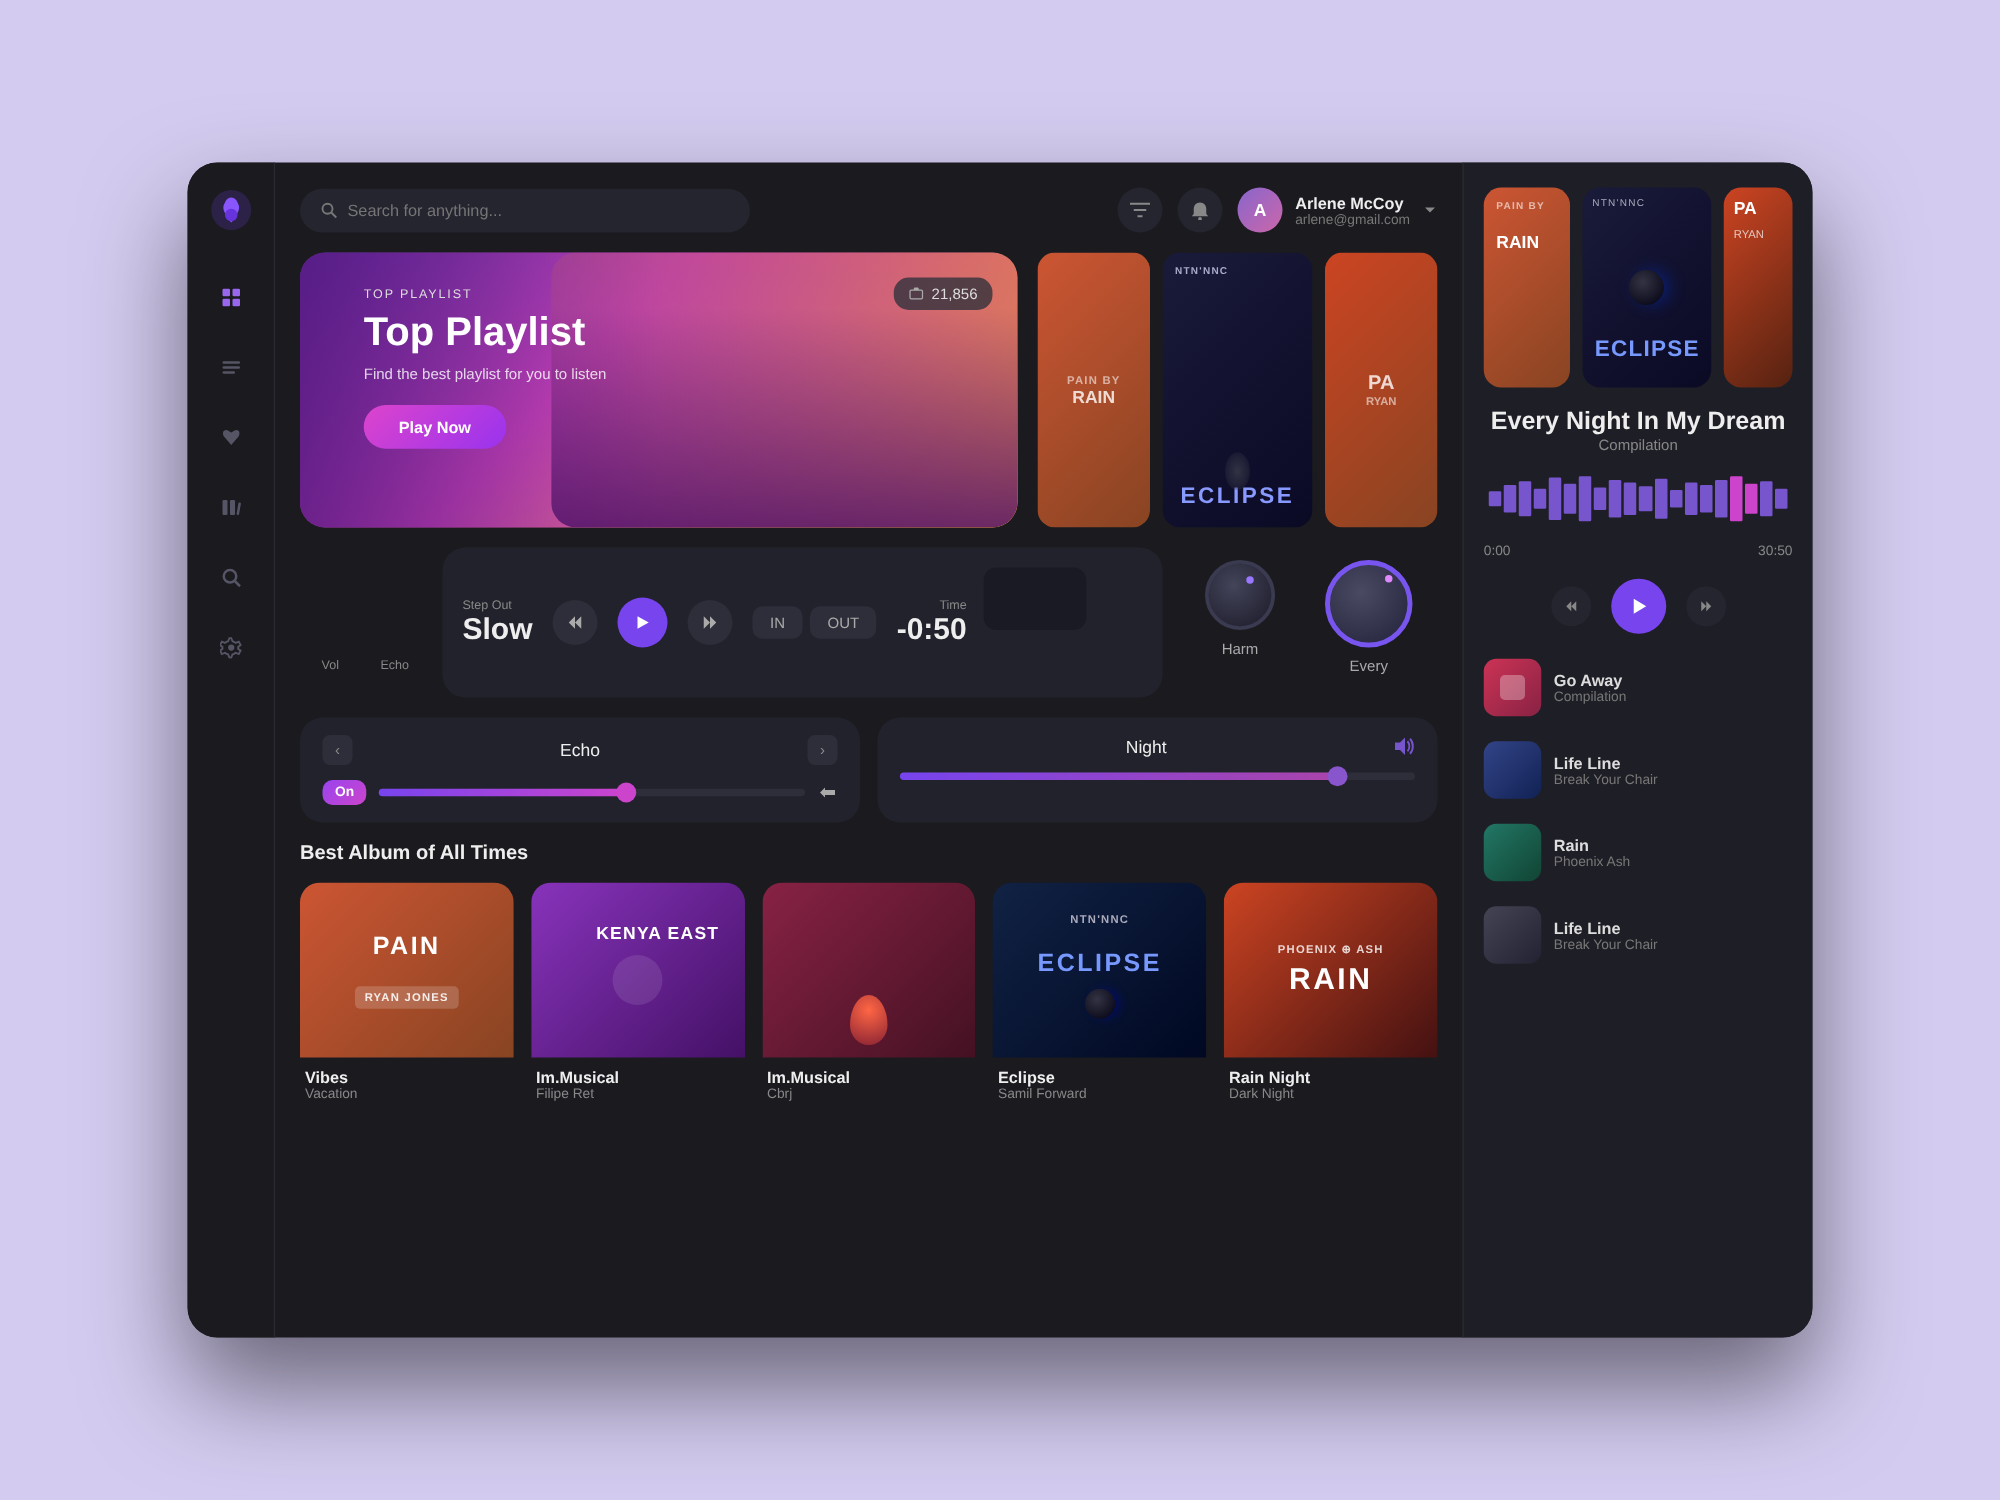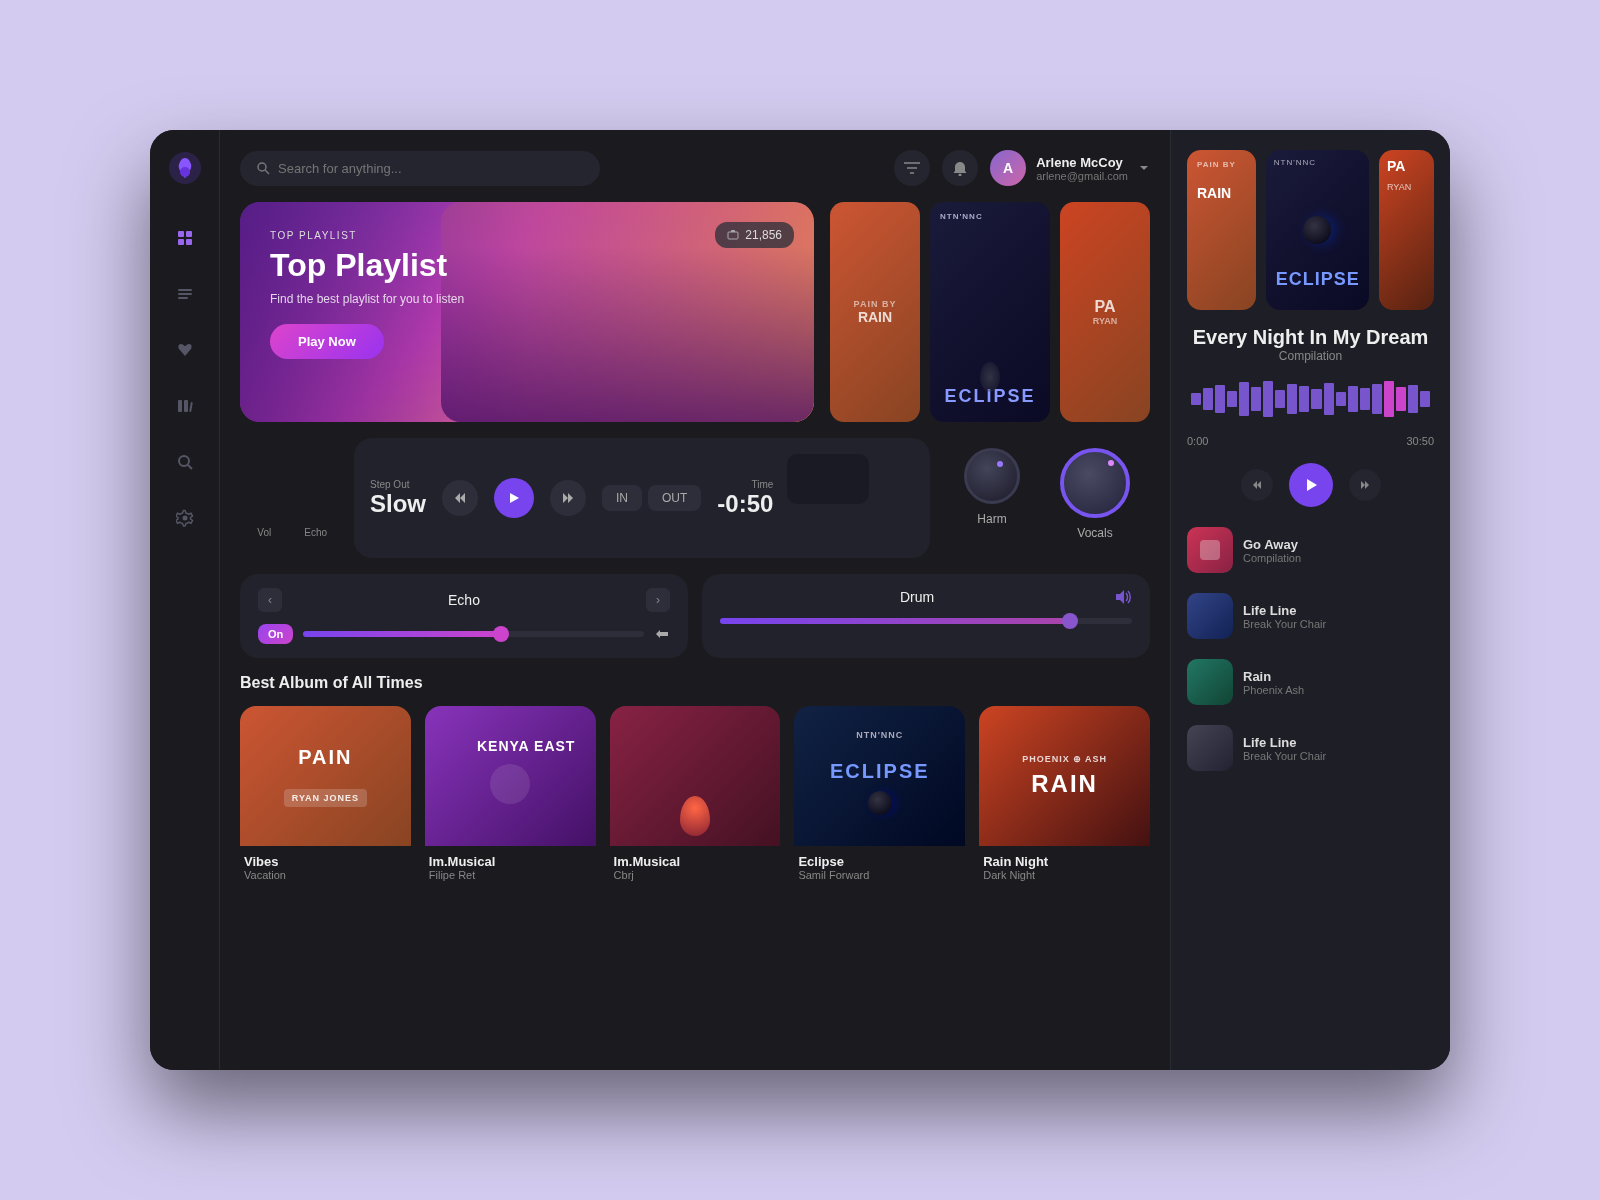--- a/index.html
+++ b/index.html
@@ -135,21 +135,21 @@
       background: linear-gradient(135deg, #6633aa 0%, #cc44bb 40%, #ffaa44 100%);
       position: relative;
       overflow: hidden;
       padding: 28px 30px;
     }
     .hero-banner-bg {
       position: absolute;
       inset: 0;
       background: linear-gradient(to right, rgba(80,20,120,0.7) 0%, transparent 50%);
     }
-    .hero-content { position: relative; z-index: 2; }
+    .hero-content { position: relative; z-index: 2; margin-left: 21px; }
     .hero-tag {
       font-size: 10px;
       color: #ddd;
       letter-spacing: 1.5px;
       text-transform: uppercase;
       margin-bottom: 6px;
     }
     .hero-title { font-size: 32px; color: white; font-weight: 800; margin-bottom: 8px; }
     .hero-sub { font-size: 12px; color: rgba(255,255,255,0.8); margin-bottom: 18px; }
     .hero-play-btn {
@@ -757,21 +757,21 @@
           <div class="knob-item">
             <div class="knob">
               <div class="knob-dot"></div>
             </div>
             <span class="knob-label">Harm</span>
           </div>
           <div class="knob-item">
             <div class="knob knob-large">
               <div class="knob-dot" style="top:8px;right:12px;background:#dd88ff;"></div>
             </div>
-            <span class="knob-label">Vocals</span>
+            <span class="knob-label">Every</span>
           </div>
         </div>
       </div>
     </div>
 
     <div class="effects-row">
       <div class="effect-box">
         <div class="effect-header">
           <div class="nav-arrow">‹</div>
           <span class="effect-name">Echo</span>
@@ -783,21 +783,21 @@
             <div class="slider-fill" style="width:58%;"></div>
             <div class="slider-thumb" style="left:calc(58% - 8px);"></div>
           </div>
           <svg width="16" height="16" viewBox="0 0 16 16" fill="#aaa">
             <path d="M2 8 L6 4 L6 6 L14 6 L14 10 L6 10 L6 12 Z"></path>
           </svg>
         </div>
       </div>
       <div class="effect-box">
         <div class="effect-header">
-          <span class="effect-name">Drum</span>
+          <span class="effect-name">Night</span>
           <svg width="18" height="18" viewBox="0 0 18 18" fill="#7755cc">
             <path d="M2 6 L6 6 L10 2 L10 16 L6 12 L2 12 Z"></path>
             <path d="M12 5 C14 7 14 11 12 13" fill="none" stroke="#7755cc" stroke-width="1.5"></path>
             <path d="M14 3 C17 6 17 12 14 15" fill="none" stroke="#7755cc" stroke-width="1.5"></path>
           </svg>
         </div>
         <div class="slider-container">
           <div class="slider-track">
             <div class="slider-fill" style="width:85%;background:linear-gradient(to right, #7744ee, #aa44aa);"></div>
             <div class="slider-thumb" style="left:calc(85% - 8px);background:#8855cc;"></div>

